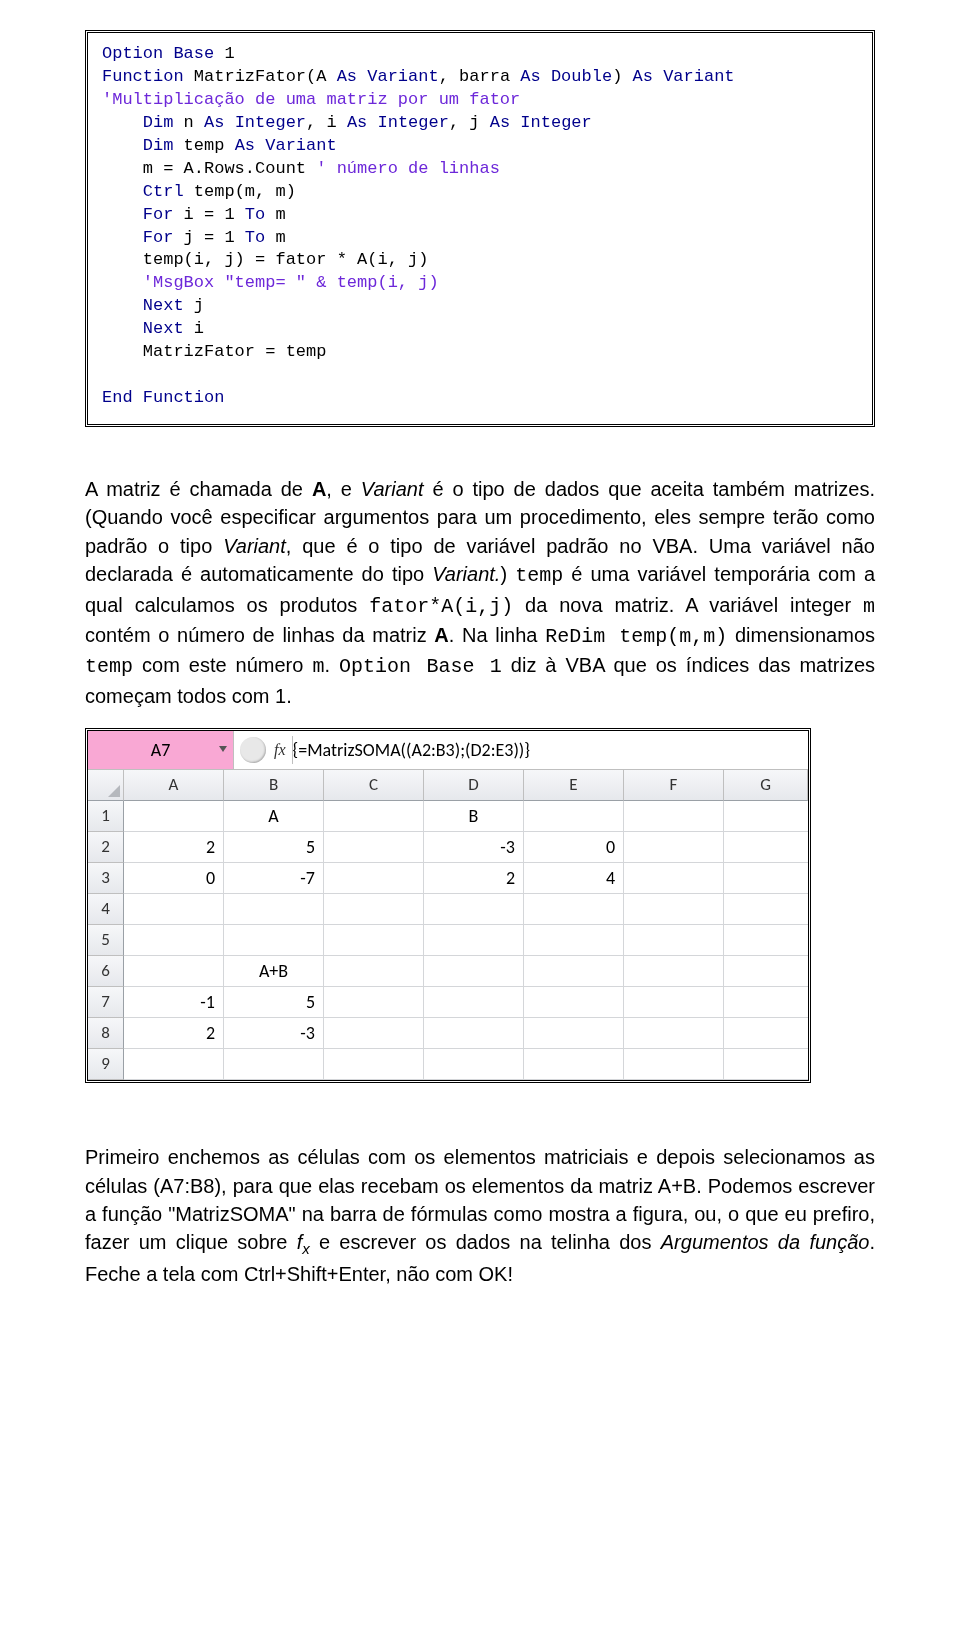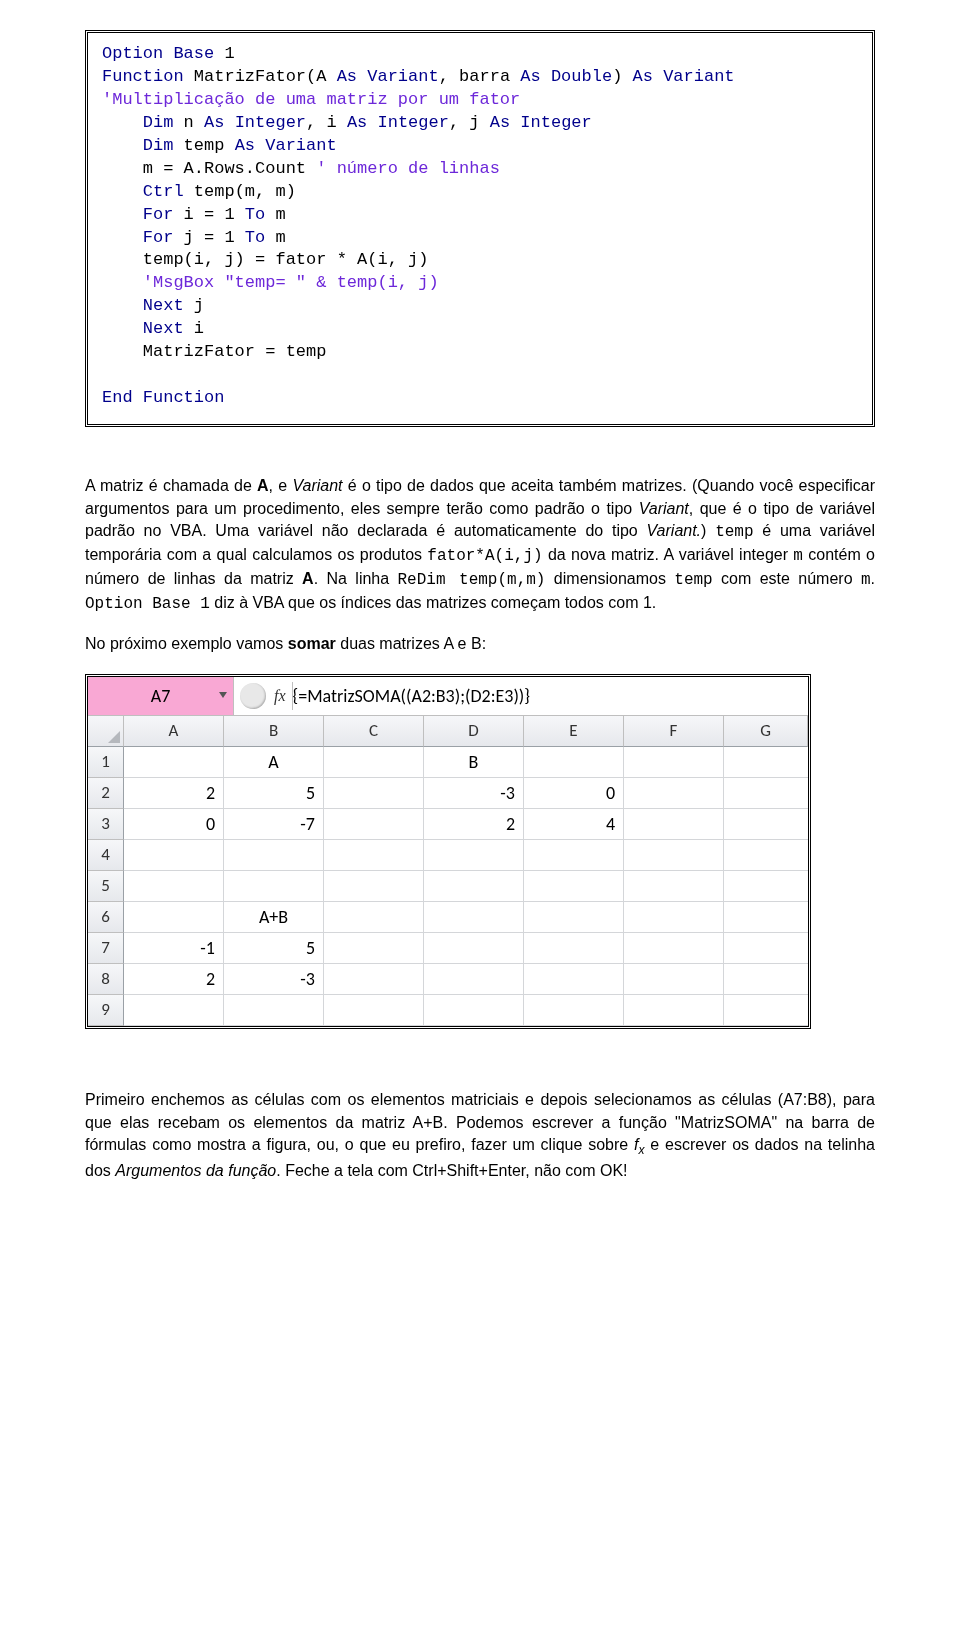--- a/index.html
+++ b/index.html
@@ -27,21 +27,21 @@
     font-family: "Courier New", monospace;
     font-size: 17px;
     line-height: 1.35;
     white-space: pre;
     overflow: hidden;
     margin-bottom: 48px;
   }
   .kw { color: #00008B; }
   .cm { color: #6d28d9; }
   .body-text {
-    font-size: 16px;
+    font-size: 20px;
     line-height: 1.42;
     text-align: justify;
     margin: 0 0 18px 0;
   }
   .body-text i { font-style: italic; }
   .body-text code,
   .body-text tt { font-family: "Courier New", monospace; }
   .excel-shot {
     border: 3px double #000;
     width: 720px;
@@ -173,23 +173,20 @@
 <span class="kw">    Next</span><span> j</span>
 <span class="kw">    Next</span><span> i</span>
 <span>    MatrizFator = temp</span>
 <span>    </span>
 <span class="kw">End Function</span></div>
 
   <p class="body-text">
     <span>A matriz é chamada de </span><b>A</b><span>, e </span><i>Variant</i><span> é o tipo de dados que aceita também matrizes. (Quando você especificar argumentos para um procedimento, eles sempre terão como padrão o tipo </span><i>Variant</i><span>, que é o tipo de variável padrão no VBA. Uma variável não declarada é automaticamente do tipo </span><i>Variant.</i><span>) </span><tt>temp</tt><span> é uma variável temporária com a qual calculamos os produtos </span><tt>fator*A(i,j)</tt><span> da nova matriz. A variável integer </span><tt>m</tt><span> contém o número de linhas da matriz </span><b>A</b><span>. Na linha </span><tt>ReDim temp(m,m)</tt><span> dimensionamos </span><tt>temp</tt><span> com este número </span><tt>m</tt><span>. </span><tt>Option Base 1</tt><span> diz à VBA que os índices das matrizes começam todos com 1.</span>
   </p>
 
-  <p class="body-text">
-    <span>No próximo exemplo vamos </span><b>somar</b><span> duas matrizes A e B:</span>
-  </p>
 
   <div class="excel-shot">
     <div class="fx-row">
       <div class="namebox">
         <span>A7</span>
         <span class="dd"></span>
       </div>
       <div class="fx-oval"></div>
       <span class="fx-label">fx</span>
       <div class="fx-sep"></div>

